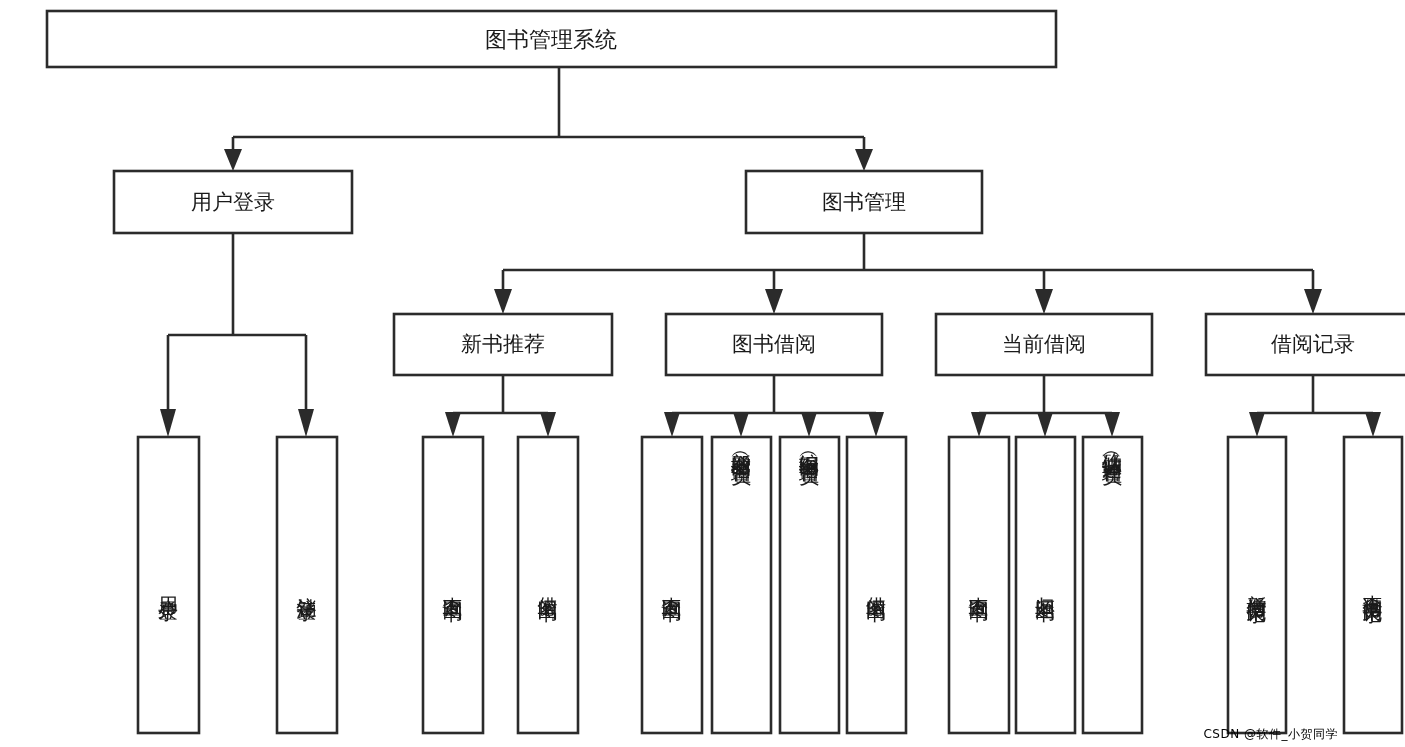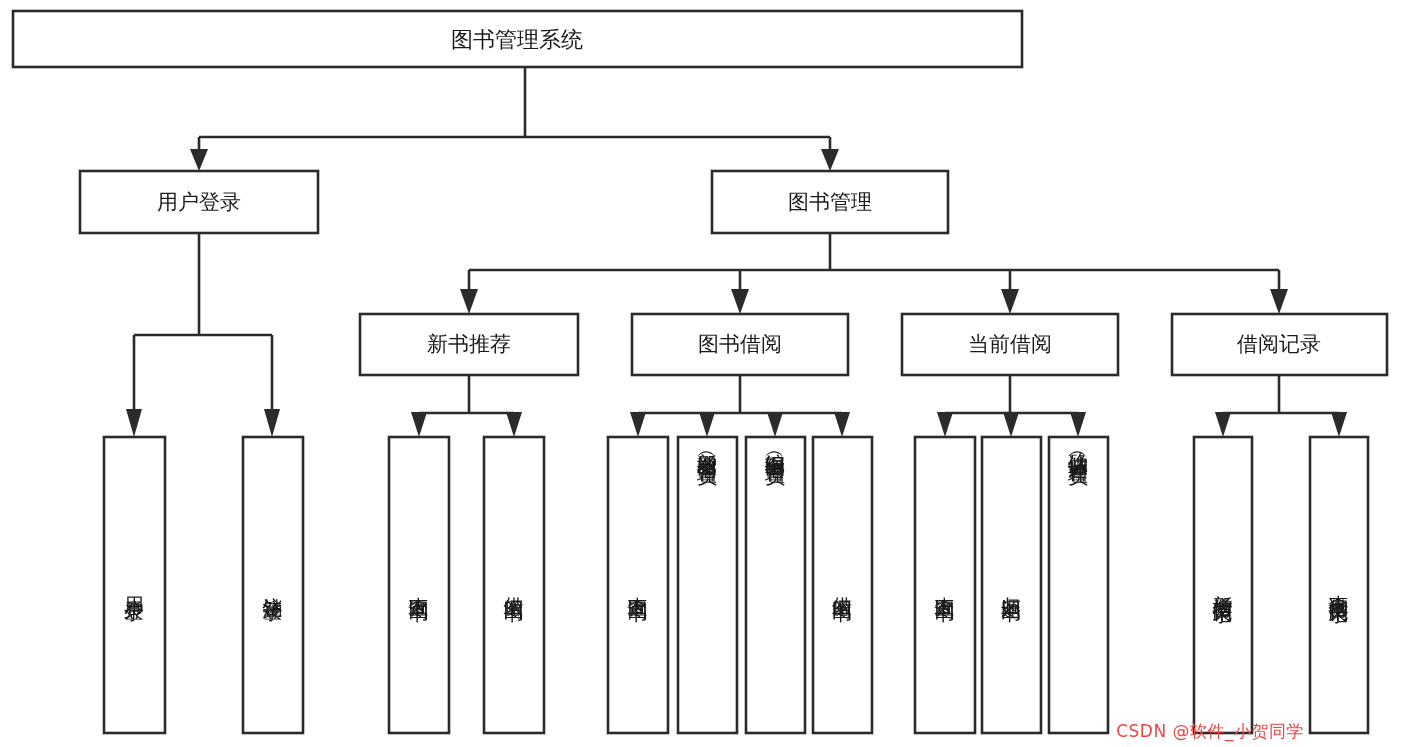--- a/index.html
+++ b/index.html
@@ -12,20 +12,21 @@
     width: 1405px;
     height: 747px;
     overflow: hidden;
     font-family: "DejaVu Sans", "Liberation Sans", sans-serif;
   }
   #diagram-root {
     position: relative;
     width: 1314px;
     height: 747px;
     background: #ffffff;
+    margin-left: 34px;
   }
   svg#tree-svg {
     position: absolute;
     top: 0;
     left: 0;
     width: 1405px;
     height: 747px;
     display: block;
   }
   .node-box {
@@ -69,22 +70,22 @@
     letter-spacing: 2px;
     color: #1a1a1a;
     white-space: nowrap;
     text-align: center;
   }
   #watermark {
     position: absolute;
     right: 10px;
     bottom: 4px;
     font-family: "DejaVu Sans", "Liberation Sans", sans-serif;
-    font-size: 17px;
-    color: #ef4444;
+    font-size: 12px;
+    color: #000000;
     letter-spacing: 0.5px;
     white-space: nowrap;
     user-select: none;
     text-align: right;
   }
 </style>
 </head>
 <body>
 
 <div id="diagram-root">

